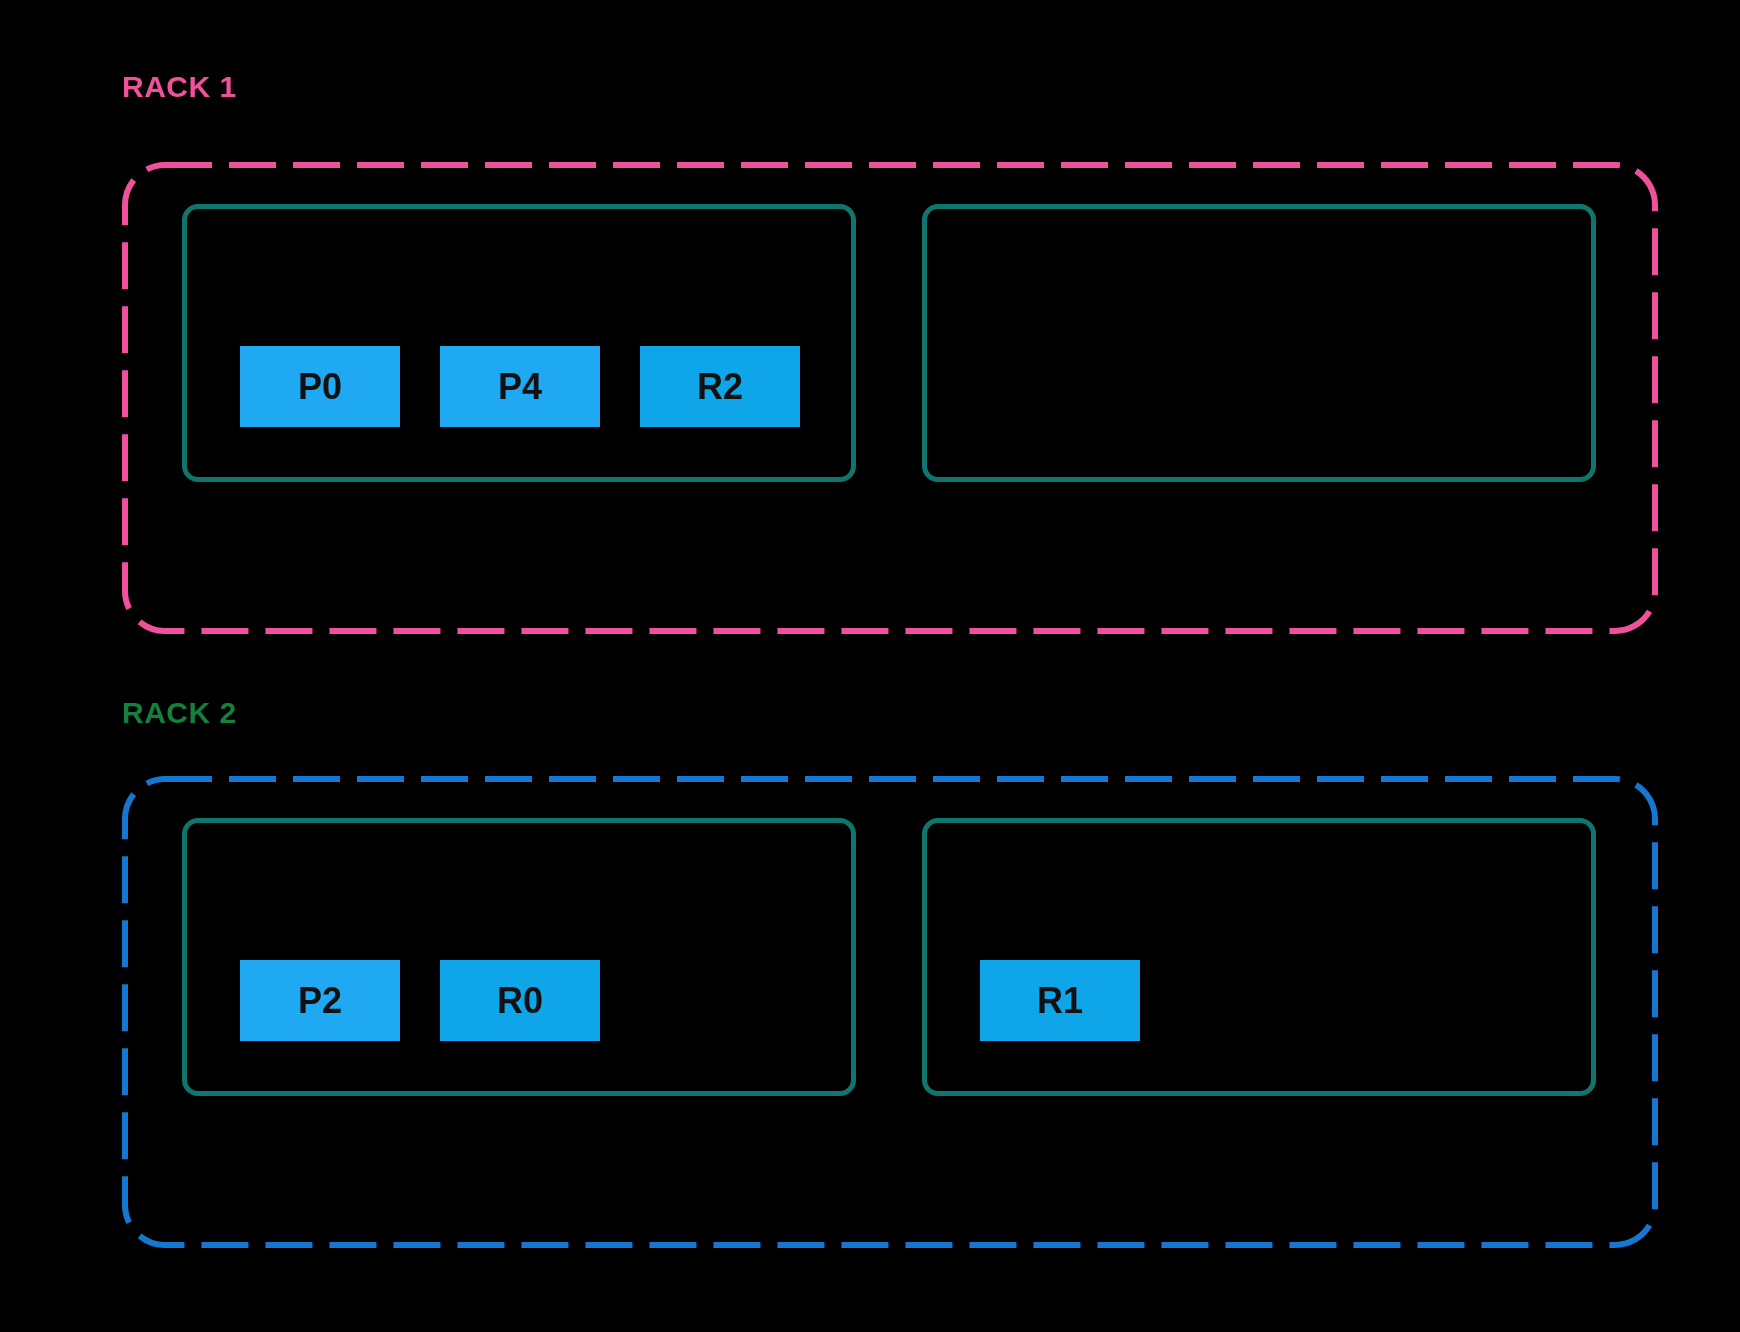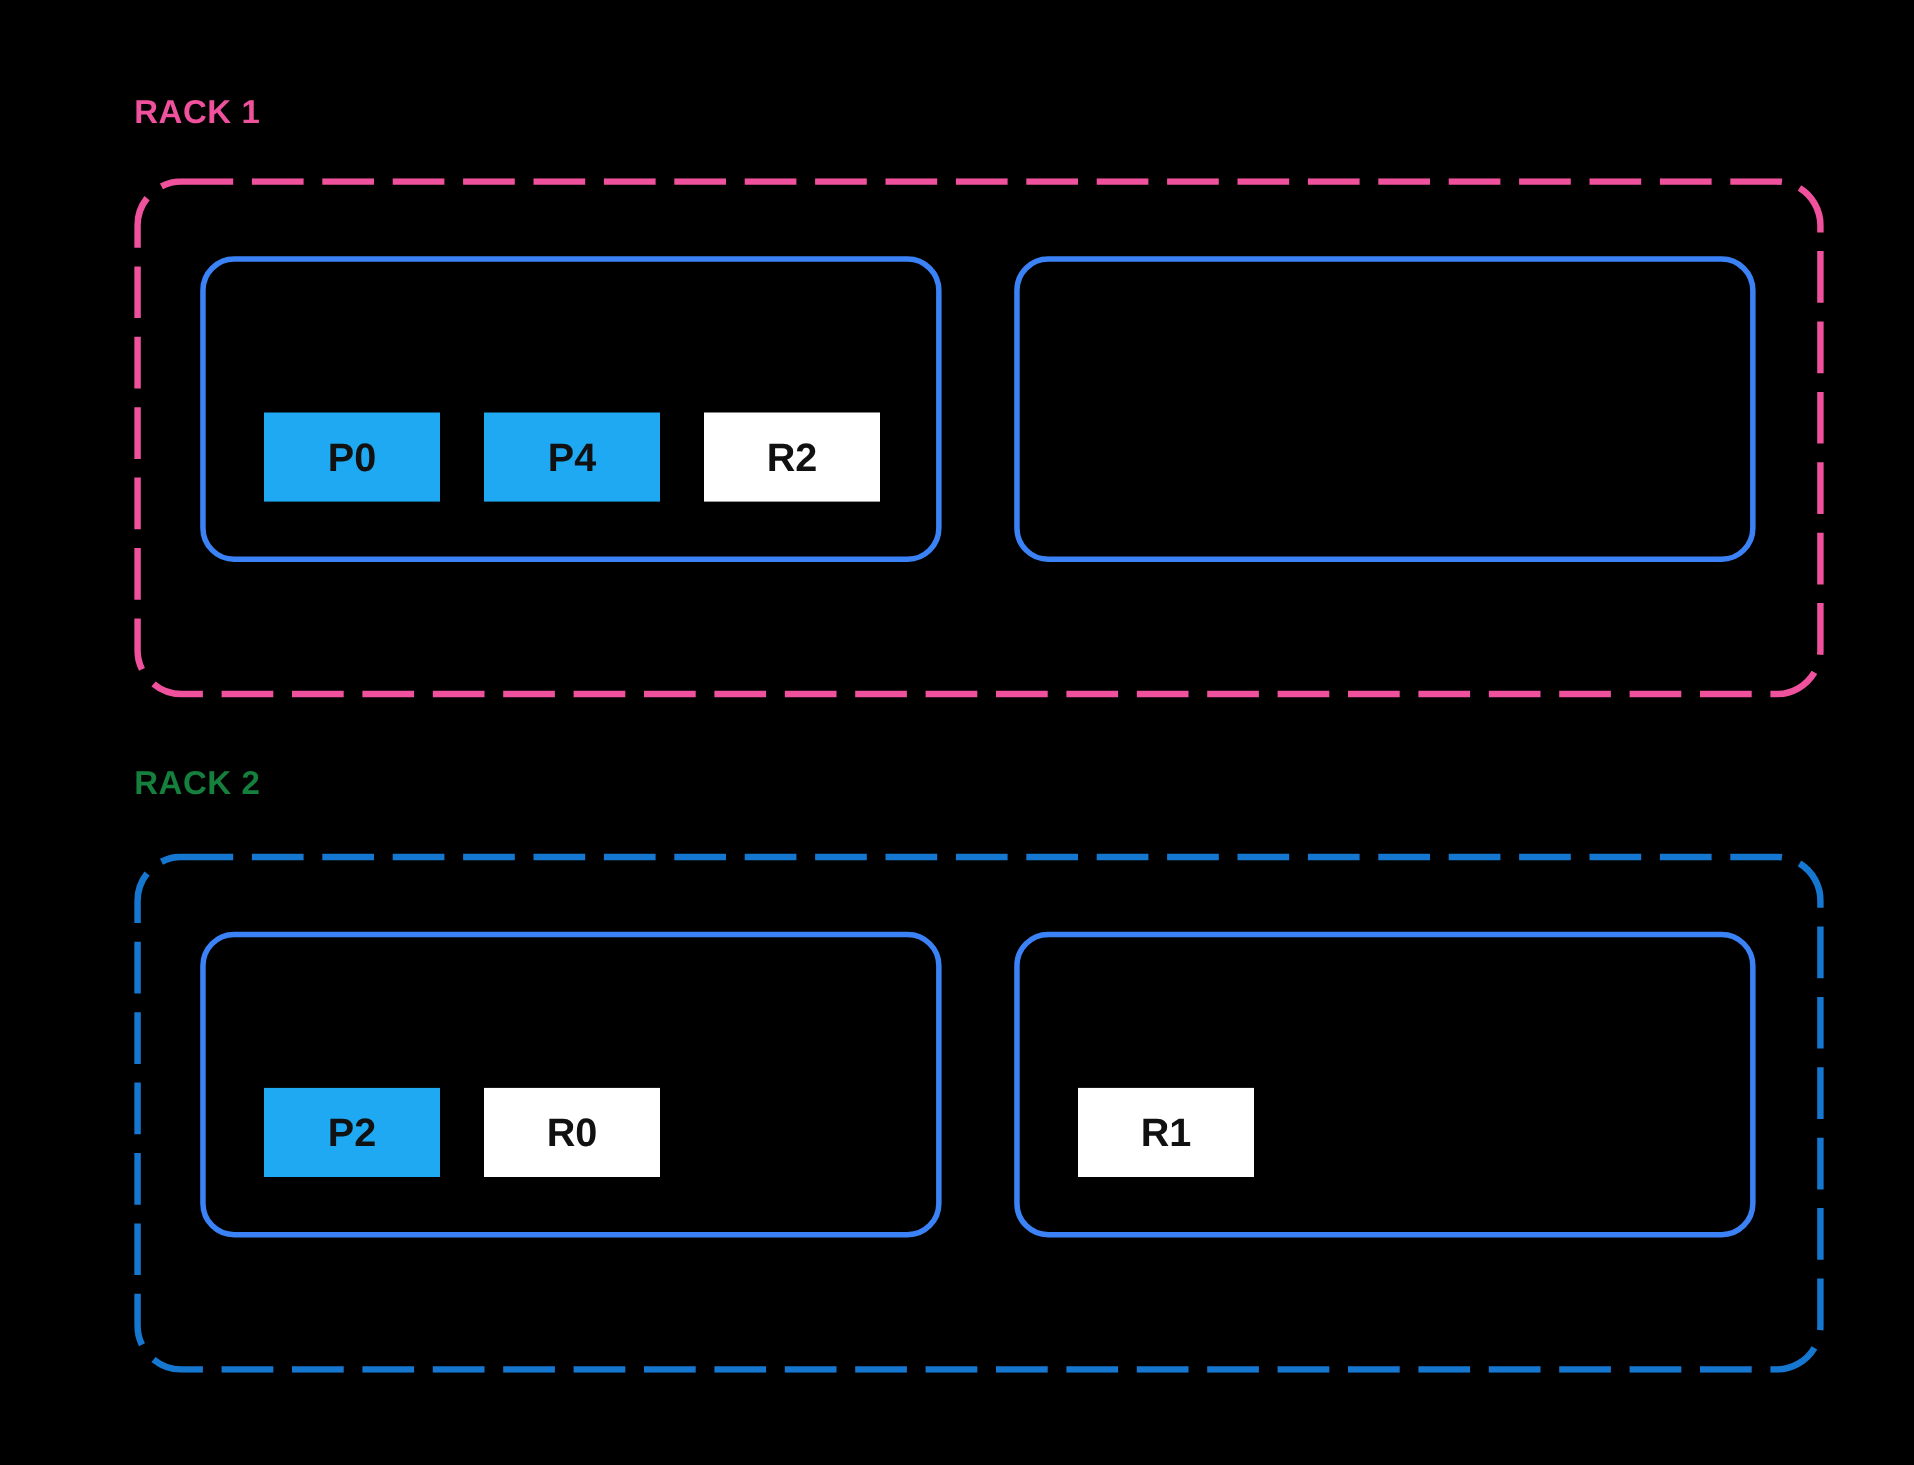--- a/index.html
+++ b/index.html
@@ -15,21 +15,21 @@
     font-family: "Liberation Sans", "DejaVu Sans", sans-serif;
   }
   .rack-label {
     position: absolute;
     left: 122px;
     font-size: 30px;
     font-weight: bold;
     letter-spacing: 0.5px;
     white-space: nowrap;
   }
-  .rack-label.rack1 { top: 86px;  color: #F0519C; }
+  .rack-label.rack1 { top: 70px;  color: #F0519C; }
   .rack-label.rack2 { top: 696px; color: #15803d; }
 
   .rack {
     position: absolute;
     left: 122px;
     width: 1536px;
     height: 472px;
   }
   .rack.rack1 { top: 162px; }
   .rack.rack2 { top: 776px; }
@@ -39,25 +39,25 @@
     left: 0; top: 0;
     width: 1536px;
     height: 472px;
     display: block;
   }
   .rack1 svg.dash-border rect { stroke: #F0519C; }
   .rack2 svg.dash-border rect { stroke: #1677D0; }
 
   .host {
     position: absolute;
-    top: 71px;
+    top: 42px;
     height: 268px;        
     width: 664px;         
-    border: 5px solid #3b82f6;
-    border-radius: 31px;
+    border: 5px solid #0f766e;
+    border-radius: 16px;
     background: transparent;
   }
   .host.host-a { left: 60px; }
   .host.host-b { left: 800px; }
 
   .slot-row {
     position: absolute;
     left: 53px;           
     top: 137px;           
     display: flex;
@@ -67,21 +67,21 @@
     width: 160px;
     height: 81px;
     display: flex;
     align-items: center;
     justify-content: center;
     font-size: 36px;
     font-weight: bold;
     color: #111111;
   }
   .block.process { background: #1FA9F2; }
-  .block.replica { background: #ffffff; }
+  .block.replica { background: #0ea5e9; }
 </style>
 </head>
 <body>
 
 <div class="rack-label rack1">RACK 1</div>
 
 <div class="rack rack1">
   <svg class="dash-border" viewBox="0 0 1536 472">
     <rect x="3" y="3" width="1530" height="466" rx="40" ry="40" fill="none" stroke-width="6" stroke-dasharray="47 17"></rect>
   </svg>

